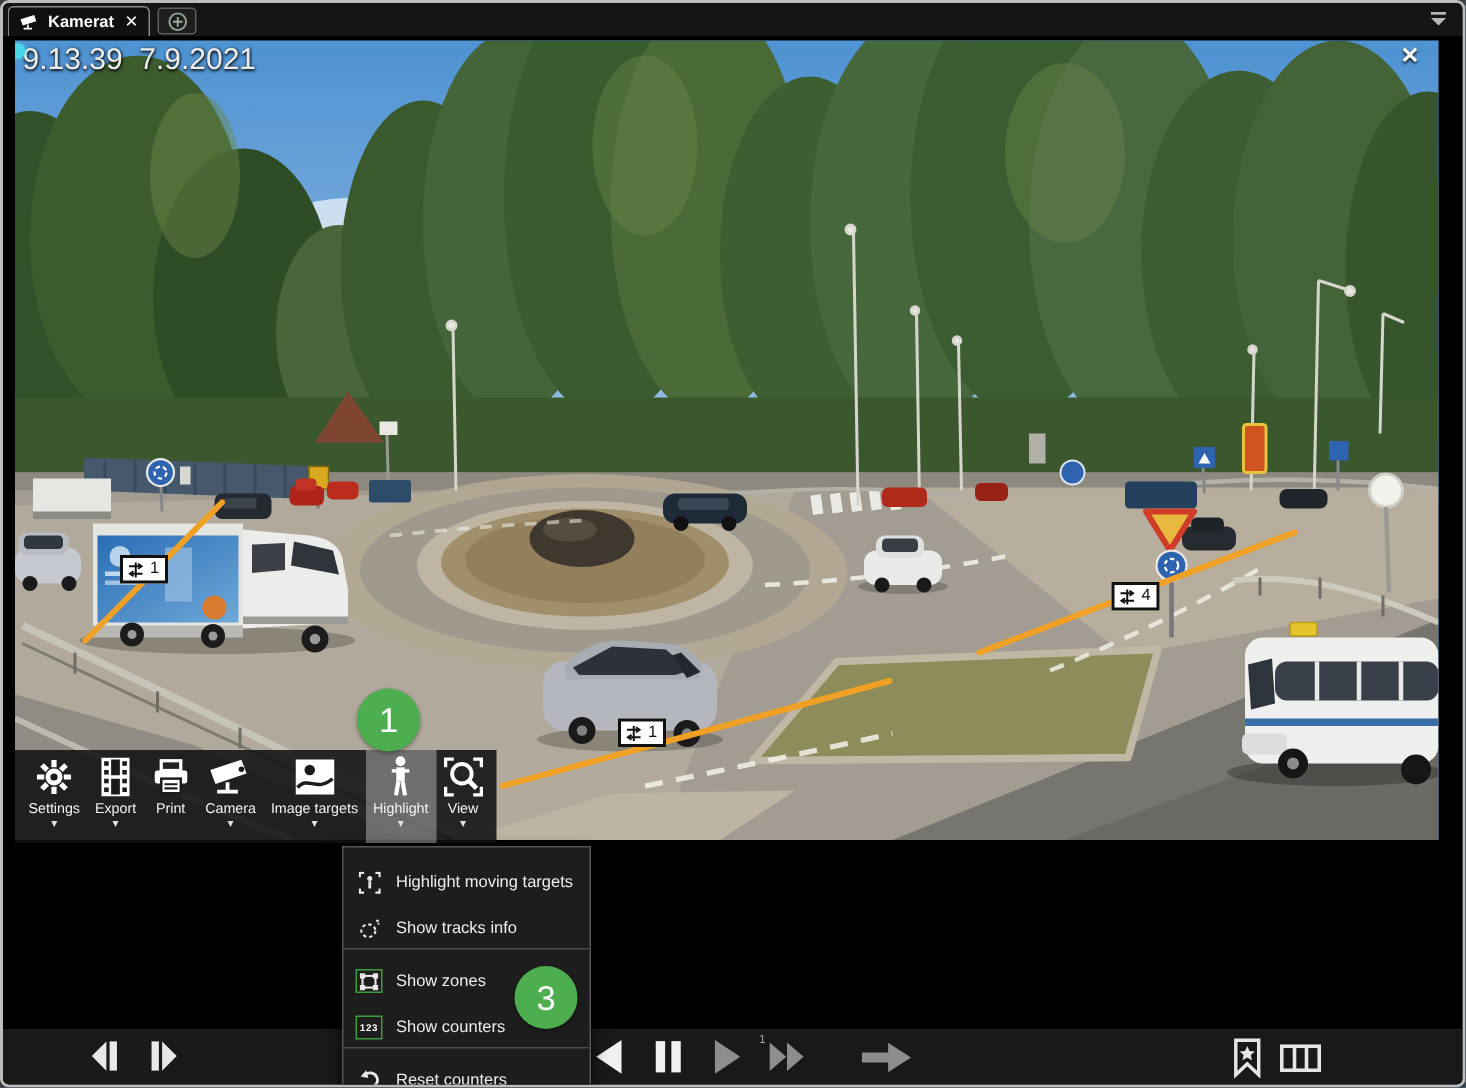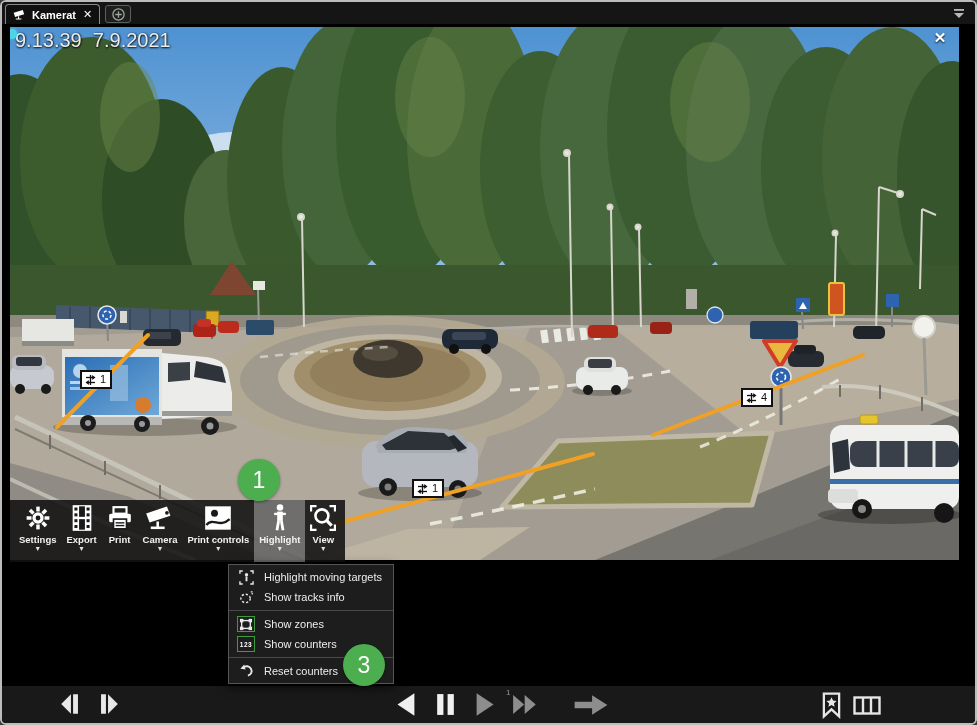--- a/index.html
+++ b/index.html
@@ -14,29 +14,29 @@
   .video-area{position:absolute;top:22px;left:0;right:0;bottom:37px;background:#000;}
   .photo{position:absolute;left:8px;top:3px;width:949px;height:533px;overflow:hidden;background:#4e92d2;}
   .photo svg.scene{position:absolute;left:0;top:0;width:100%;height:100%;display:block;}
   .osd{position:absolute;left:5px;top:2px;color:#ececec;text-shadow:0 1px 2px rgba(0,0,0,.85),1px 0 2px rgba(0,0,0,.6);}
   .osd-time{font-size:20px;white-space:pre;}
   .osd-name{font-size:16px;margin-top:2px;}
   .live-dot{position:absolute;left:-3px;top:2px;width:10px;height:10px;border-radius:50%;background:#49d6e8;box-shadow:0 0 3px #49d6e8;}
   .close-x{position:absolute;right:10px;top:2px;width:18px;height:18px;background:none;border:none;color:#fff;font-size:15px;font-weight:bold;line-height:18px;text-align:center;padding:0;cursor:pointer;text-shadow:0 1px 2px rgba(0,0,0,.9);}
   .cnt-label{position:absolute;display:flex;align-items:center;gap:3px;height:15px;padding:0 4px 0 2px;background:#fff;border:2px solid #111;font-size:11px;color:#111;line-height:15px;}
   
-  .toolbar{position:absolute;left:8px;top:476px;height:62px;display:flex;align-items:stretch;background:rgba(17,17,17,.88);padding:0 4px;z-index:10;font-weight:bold;}
+  .toolbar{position:absolute;left:8px;top:476px;height:62px;display:flex;align-items:stretch;background:rgba(17,17,17,.88);padding:0 4px;z-index:10;}
   .tbtn{display:flex;flex-direction:column;align-items:center;justify-content:flex-start;padding:3px 5px 0 5px;cursor:pointer;}
   .tbtn.active{background:rgba(255,255,255,.34);}
   .ticon{height:30px;display:flex;align-items:center;justify-content:center;}
   .tlabel{font-size:9.5px;color:#f2f2f2;white-space:nowrap;margin-top:1px;}
   .tcaret{font-size:8px;color:#e0e0e0;line-height:8px;height:9px;}
   
   .menu{position:absolute;left:226px;top:562px;width:164px;background:#1d1d1d;border:1px solid #565656;box-shadow:0 3px 10px rgba(0,0,0,.7);padding:2px 0;z-index:40;}
-  .mitem{display:flex;align-items:center;gap:9px;height:20px;padding:0 8px;color:#ececec;font-size:11px;cursor:pointer;white-space:nowrap;}
+  .mitem{display:flex;align-items:center;gap:9px;height:20px;padding:0 8px;color:#ececec;font-size:11px;cursor:pointer;white-space:nowrap;margin-top:11px;}
   .micon{width:18px;height:16px;flex:none;display:flex;align-items:center;justify-content:center;box-sizing:border-box;}
   .micon.on{border:1px solid var(--menu-enabled-green,#3e9b3e);}
   .micon.txt{font-size:6.5px;font-weight:bold;color:#fff;letter-spacing:.5px;}
   .msep{border-top:1px solid #4a4a4a;margin:3px 0;}
   
   .badge{position:absolute;width:42px;height:42px;border-radius:50%;background:var(--badge-green,#4cae4e);color:#fff;font-size:23px;display:flex;align-items:center;justify-content:center;z-index:60;box-shadow:0 1px 3px rgba(0,0,0,.4);}
   .badge1{left:236px;top:435px;}
   .badge3{left:341px;top:642px;}
   
   .bottombar{position:absolute;left:0;right:0;bottom:0;height:37px;background:#191919;z-index:5;}
@@ -426,21 +426,21 @@
         <div class="tcaret">▾</div>
       </div>
       <div class="tbtn">
         <div class="ticon">
           <svg width="28" height="26" viewBox="0 0 24 22">
               <rect x="1" y="1" width="22" height="20" fill="#fff"></rect>
               <circle cx="9" cy="7" r="3" fill="#1a1a1a"></circle>
               <path d="M2,17 C8,10 13,20 22,12" stroke="#1a1a1a" stroke-width="2" fill="none"></path>
             </svg>
         </div>
-        <div class="tlabel">Print controls</div>
+        <div class="tlabel">Image targets</div>
         <div class="tcaret">▾</div>
       </div>
       <div class="tbtn active">
         <div class="ticon">
           <svg width="18" height="28" viewBox="0 0 14 24">
               <circle cx="7" cy="3" r="2.8" fill="#fff"></circle>
               <rect x="4.6" y="6.5" width="4.8" height="8" fill="#fff"></rect>
               <line x1="2" y1="8.5" x2="12" y2="8.5" stroke="#fff" stroke-width="2"></line>
               <line x1="5.8" y1="14.5" x2="4.4" y2="22.5" stroke="#fff" stroke-width="2.4"></line>
               <line x1="8.2" y1="14.5" x2="9.6" y2="22.5" stroke="#fff" stroke-width="2.4"></line>

